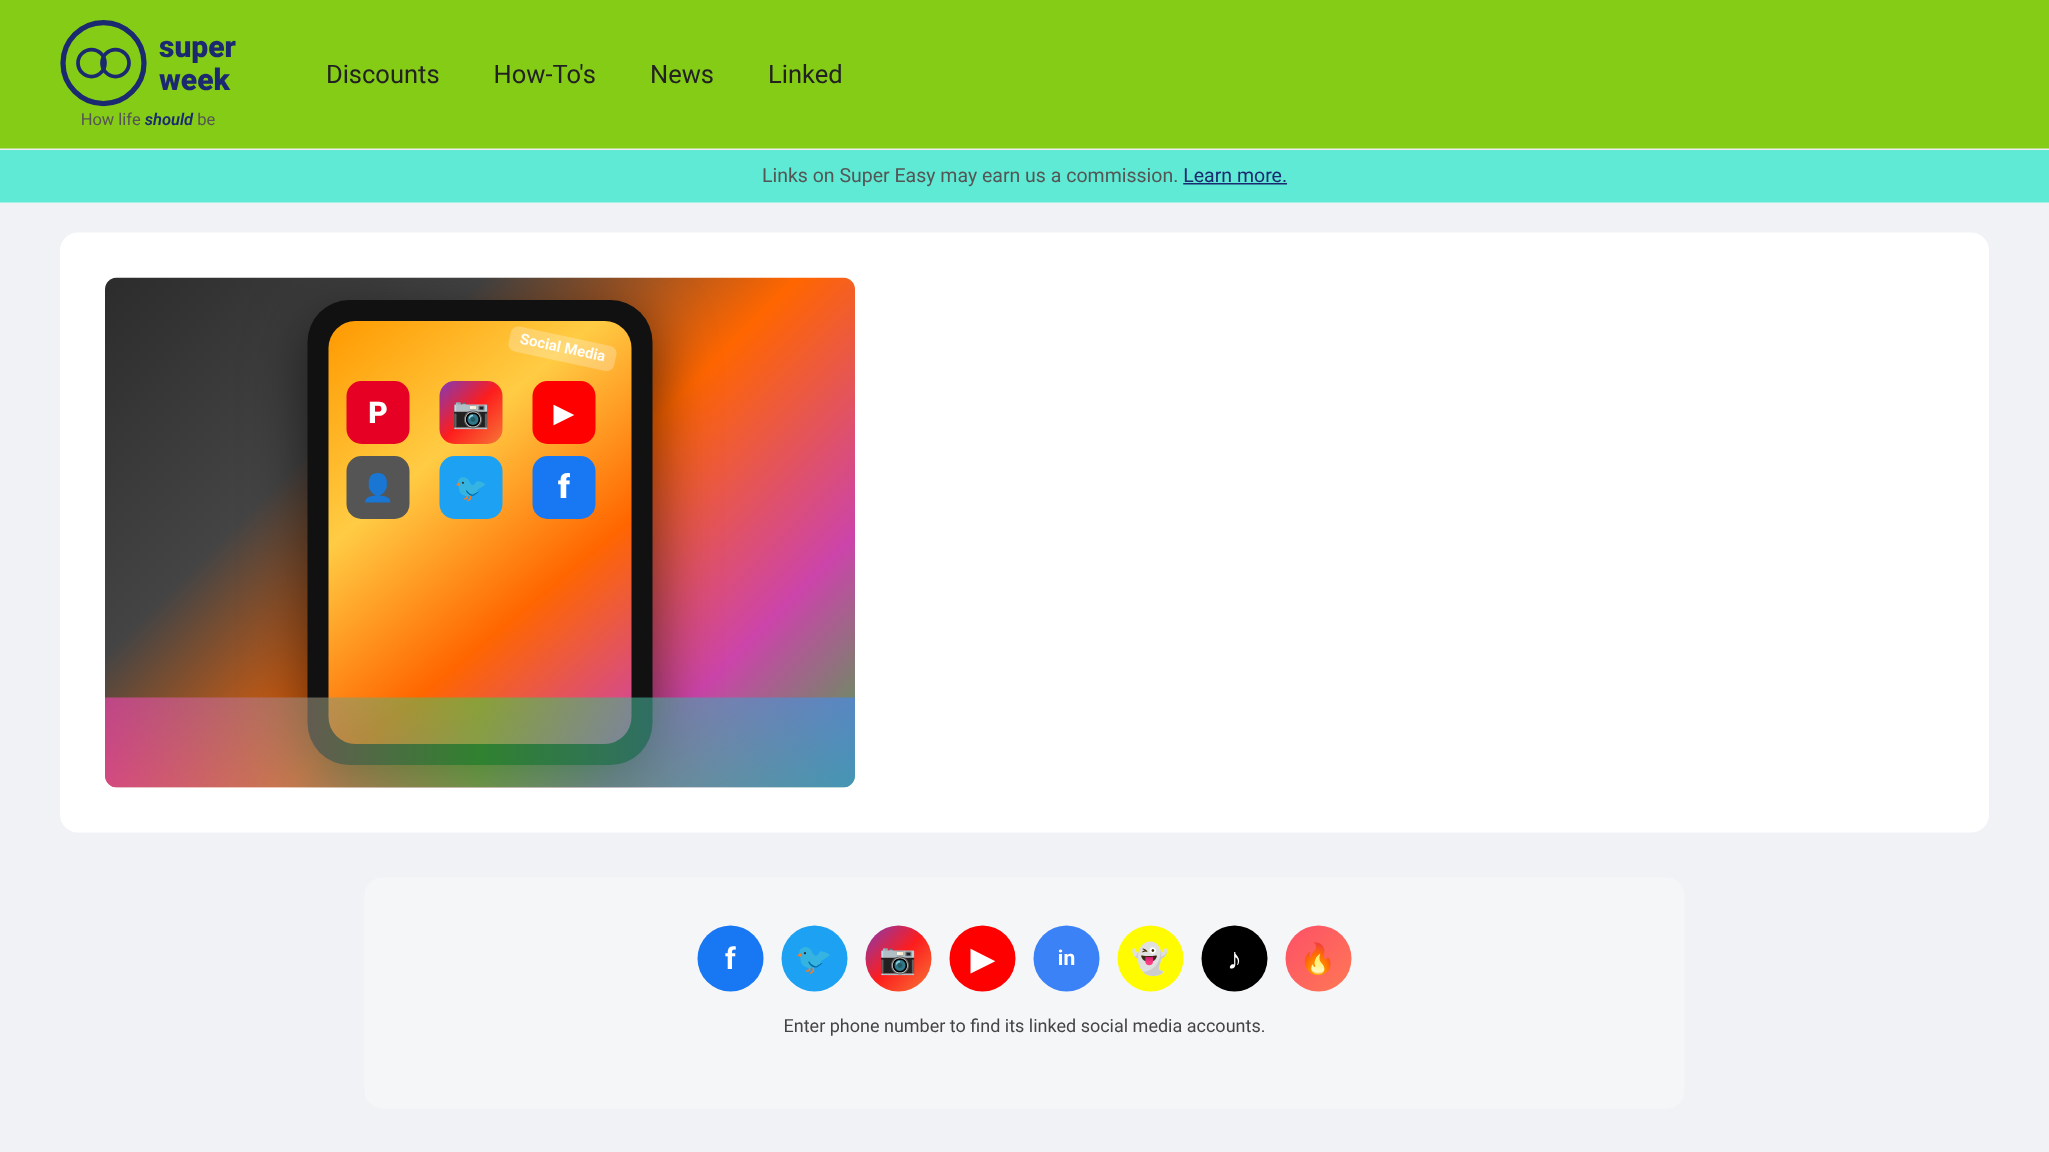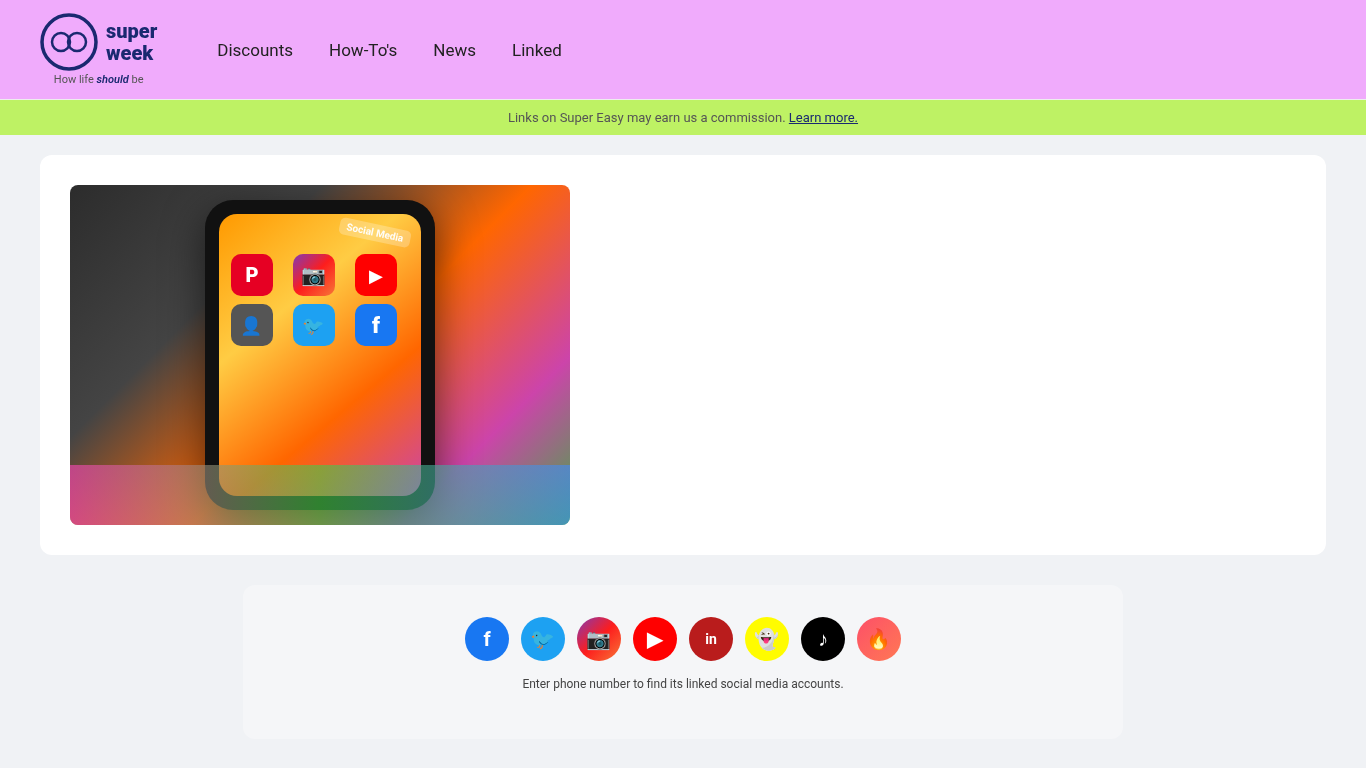--- a/index.html
+++ b/index.html
@@ -1,20 +1,20 @@
 <!DOCTYPE html>
 <html><head>
   <meta charset="utf-8">
   <style>
     * { margin: 0; padding: 0; box-sizing: border-box; }
     body { font-family: -apple-system, BlinkMacSystemFont, 'Segoe UI', Roboto, sans-serif; background: #f0f2f5; min-height: 768px; }
 
     
     .header {
-      background: #f0abfc;
+      background: #84cc16;
       display: flex;
       align-items: center;
       padding: 0 40px;
       height: 100px;
       border-bottom: 1px solid #eee;
       justify-content: space-between;
     }
     .header-left { display: flex; align-items: center; gap: 60px; }
     .logo-area { display: flex; flex-direction: column; align-items: center; }
     .logo-img {
@@ -29,21 +29,21 @@
     }
 
     .header-right { display: flex; align-items: center; gap: 28px; }
     .header-right a { text-decoration: none; color: #222; font-size: 16px; }
     .search-icon-btn {
       background: none; border: none; cursor: pointer; font-size: 20px; color: #222;
     }
 
     
     .commission-bar {
-      background: #bef264; text-align: center; padding: 10px;
+      background: #5eead4; text-align: center; padding: 10px;
       font-size: 13px; color: #555;
     }
     .commission-bar a { color: #1a2970; }
 
     
     .main-content { padding: 20px 40px 40px; }
     .article-card {
       background: #fff; border-radius: 12px; padding: 30px;
       display: flex; gap: 40px; align-items: center; min-height: 350px;
     }
@@ -83,21 +83,21 @@
     .finder-title { font-size: 32px; font-weight: 800; color: #1a2970; margin-bottom: 20px; }
     .social-icons-row { display: flex; gap: 12px; justify-content: center; margin-bottom: 16px; }
     .social-icon-circle {
       width: 44px; height: 44px; border-radius: 50%; display: flex; align-items: center;
       justify-content: center; color: white; font-size: 20px; font-weight: bold;
     }
     .si-facebook { background: #1877f2; }
     .si-twitter { background: #1da1f2; }
     .si-instagram { background: linear-gradient(135deg, #833ab4, #fd1d1d, #f77737); }
     .si-youtube { background: #ff0000; }
-    .si-linkedin { background: #b91c1c; }
+    .si-linkedin { background: #3b82f6; }
     .si-snapchat { background: #fffc00; color: #000; }
     .si-tiktok { background: #000; }
     .si-tinder { background: linear-gradient(135deg, #fd5068, #ff7854); }
 
     .finder-desc { font-size: 12px; color: #444; margin-bottom: 16px; }
   </style>
 </head>
 <body>
 
 <header class="header">

